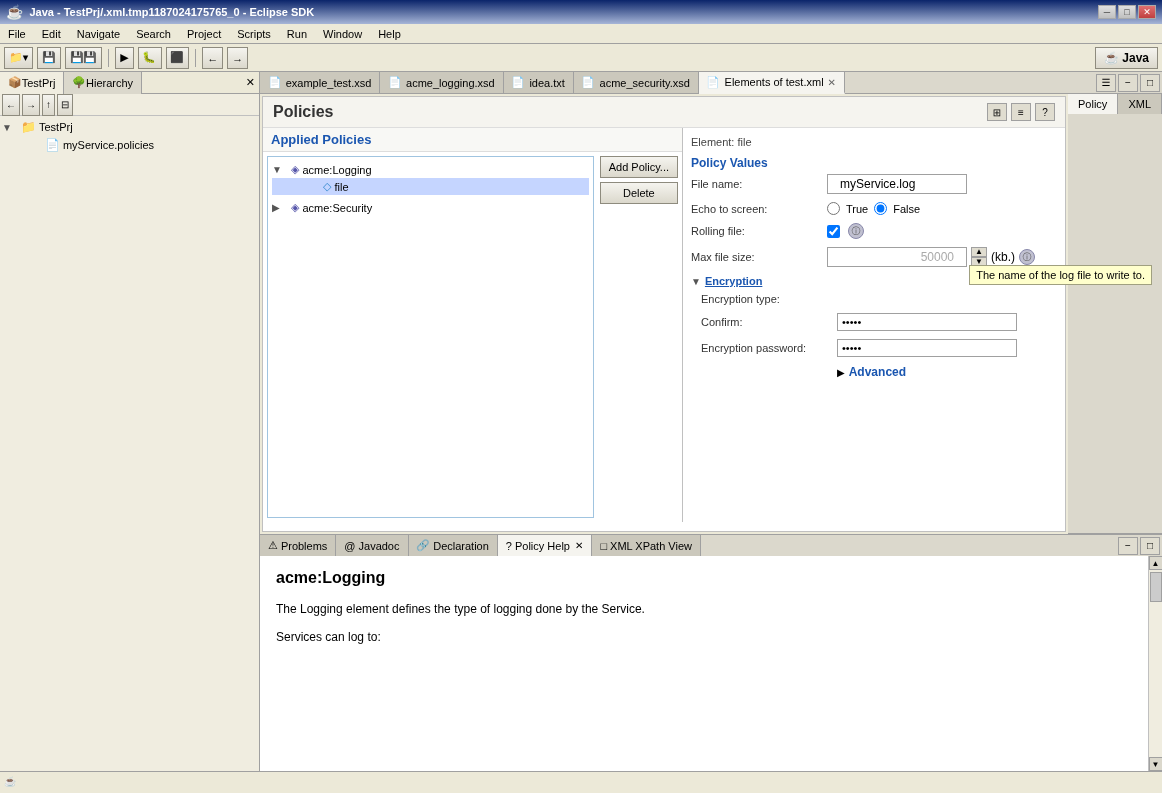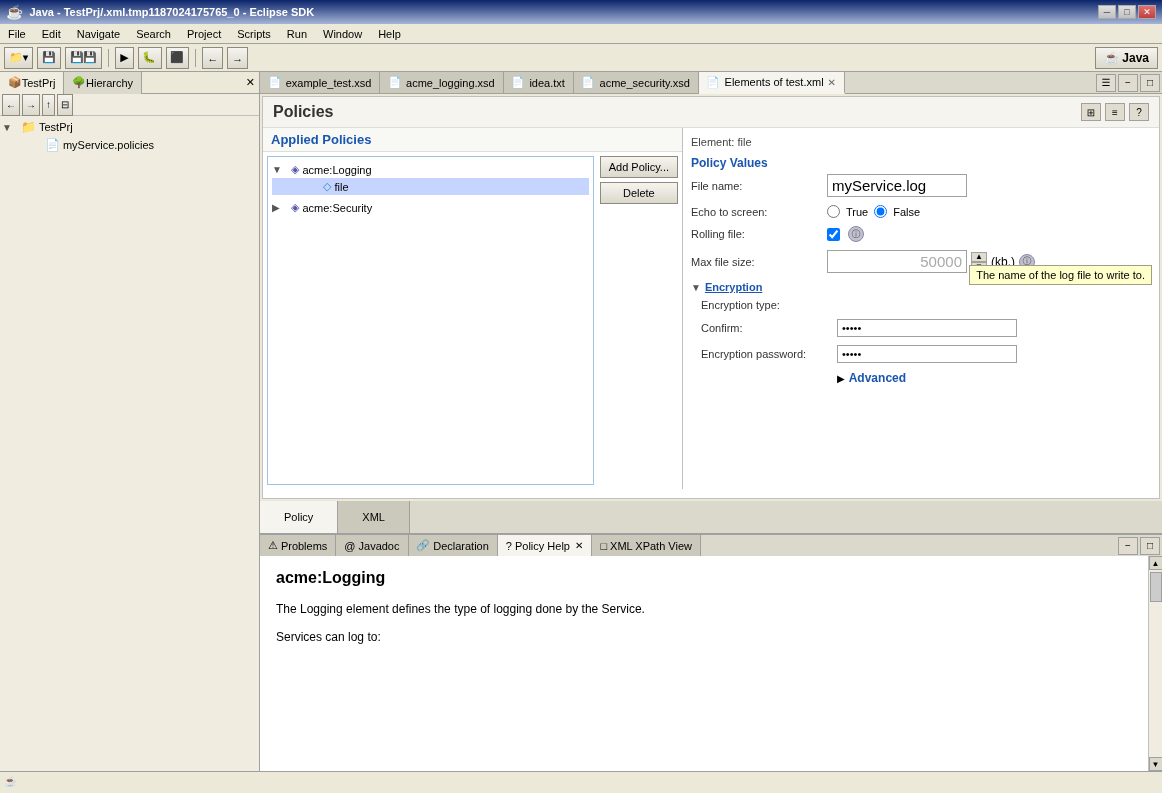--- a/index.html
+++ b/index.html
@@ -150,21 +150,21 @@
 
     
     #content-split {
       flex: 1;
       display: flex;
       flex-direction: column;
     }
     #upper-content {
       flex: 1;
       display: flex;
-      flex-direction: column;
+      flex-direction: row;
       overflow: hidden;
     }
 
     
     #policies-panel {
       flex: 1;
       background: white;
       border: 1px solid #c0c0c0;
       margin: 2px;
       overflow: hidden;
@@ -261,22 +261,22 @@
       gap: 6px;
     }
     .field-label {
       width: 130px;
       font-size: 11px;
       text-align: left;
       color: #333;
     }
     .field-value input[type="text"] {
       border: 1px solid #a0a0a0;
-      padding: 2px 4px;
-      font-size: 15px;
+      padding: 2px 12px;
+      font-size: 12px;
       width: 140px;
     }
     .field-value input[type="password"] {
       border: 1px solid #a0a0a0;
       padding: 2px 4px;
       font-size: 11px;
       width: 180px;
     }
     .radio-group { display: flex; align-items: center; gap: 6px; font-size: 11px; }
     .checkbox-field { display: flex; align-items: center; }
@@ -375,26 +375,26 @@
       cursor: pointer;
     }
 
     
     #editor-bottom-tabs {
       display: flex;
       border-bottom: 1px solid #a0a0a0;
       background: #dbd8cc;
     }
     .editor-bottom-tab {
-      padding: 2px 24px;
+      padding: 2px 10px;
       font-size: 11px;
       cursor: pointer;
       border-right: 1px solid #a0a0a0;
       background: #cbc8bc;
-      height: 32px;
+      height: 20px;
       display: flex; align-items: center;
     }
     .editor-bottom-tab.active { background: #f5f4ef; }
 
     
     #statusbar {
       background: #ece9d8;
       border-top: 1px solid #a0a0a0;
       height: 20px;
       display: flex;

